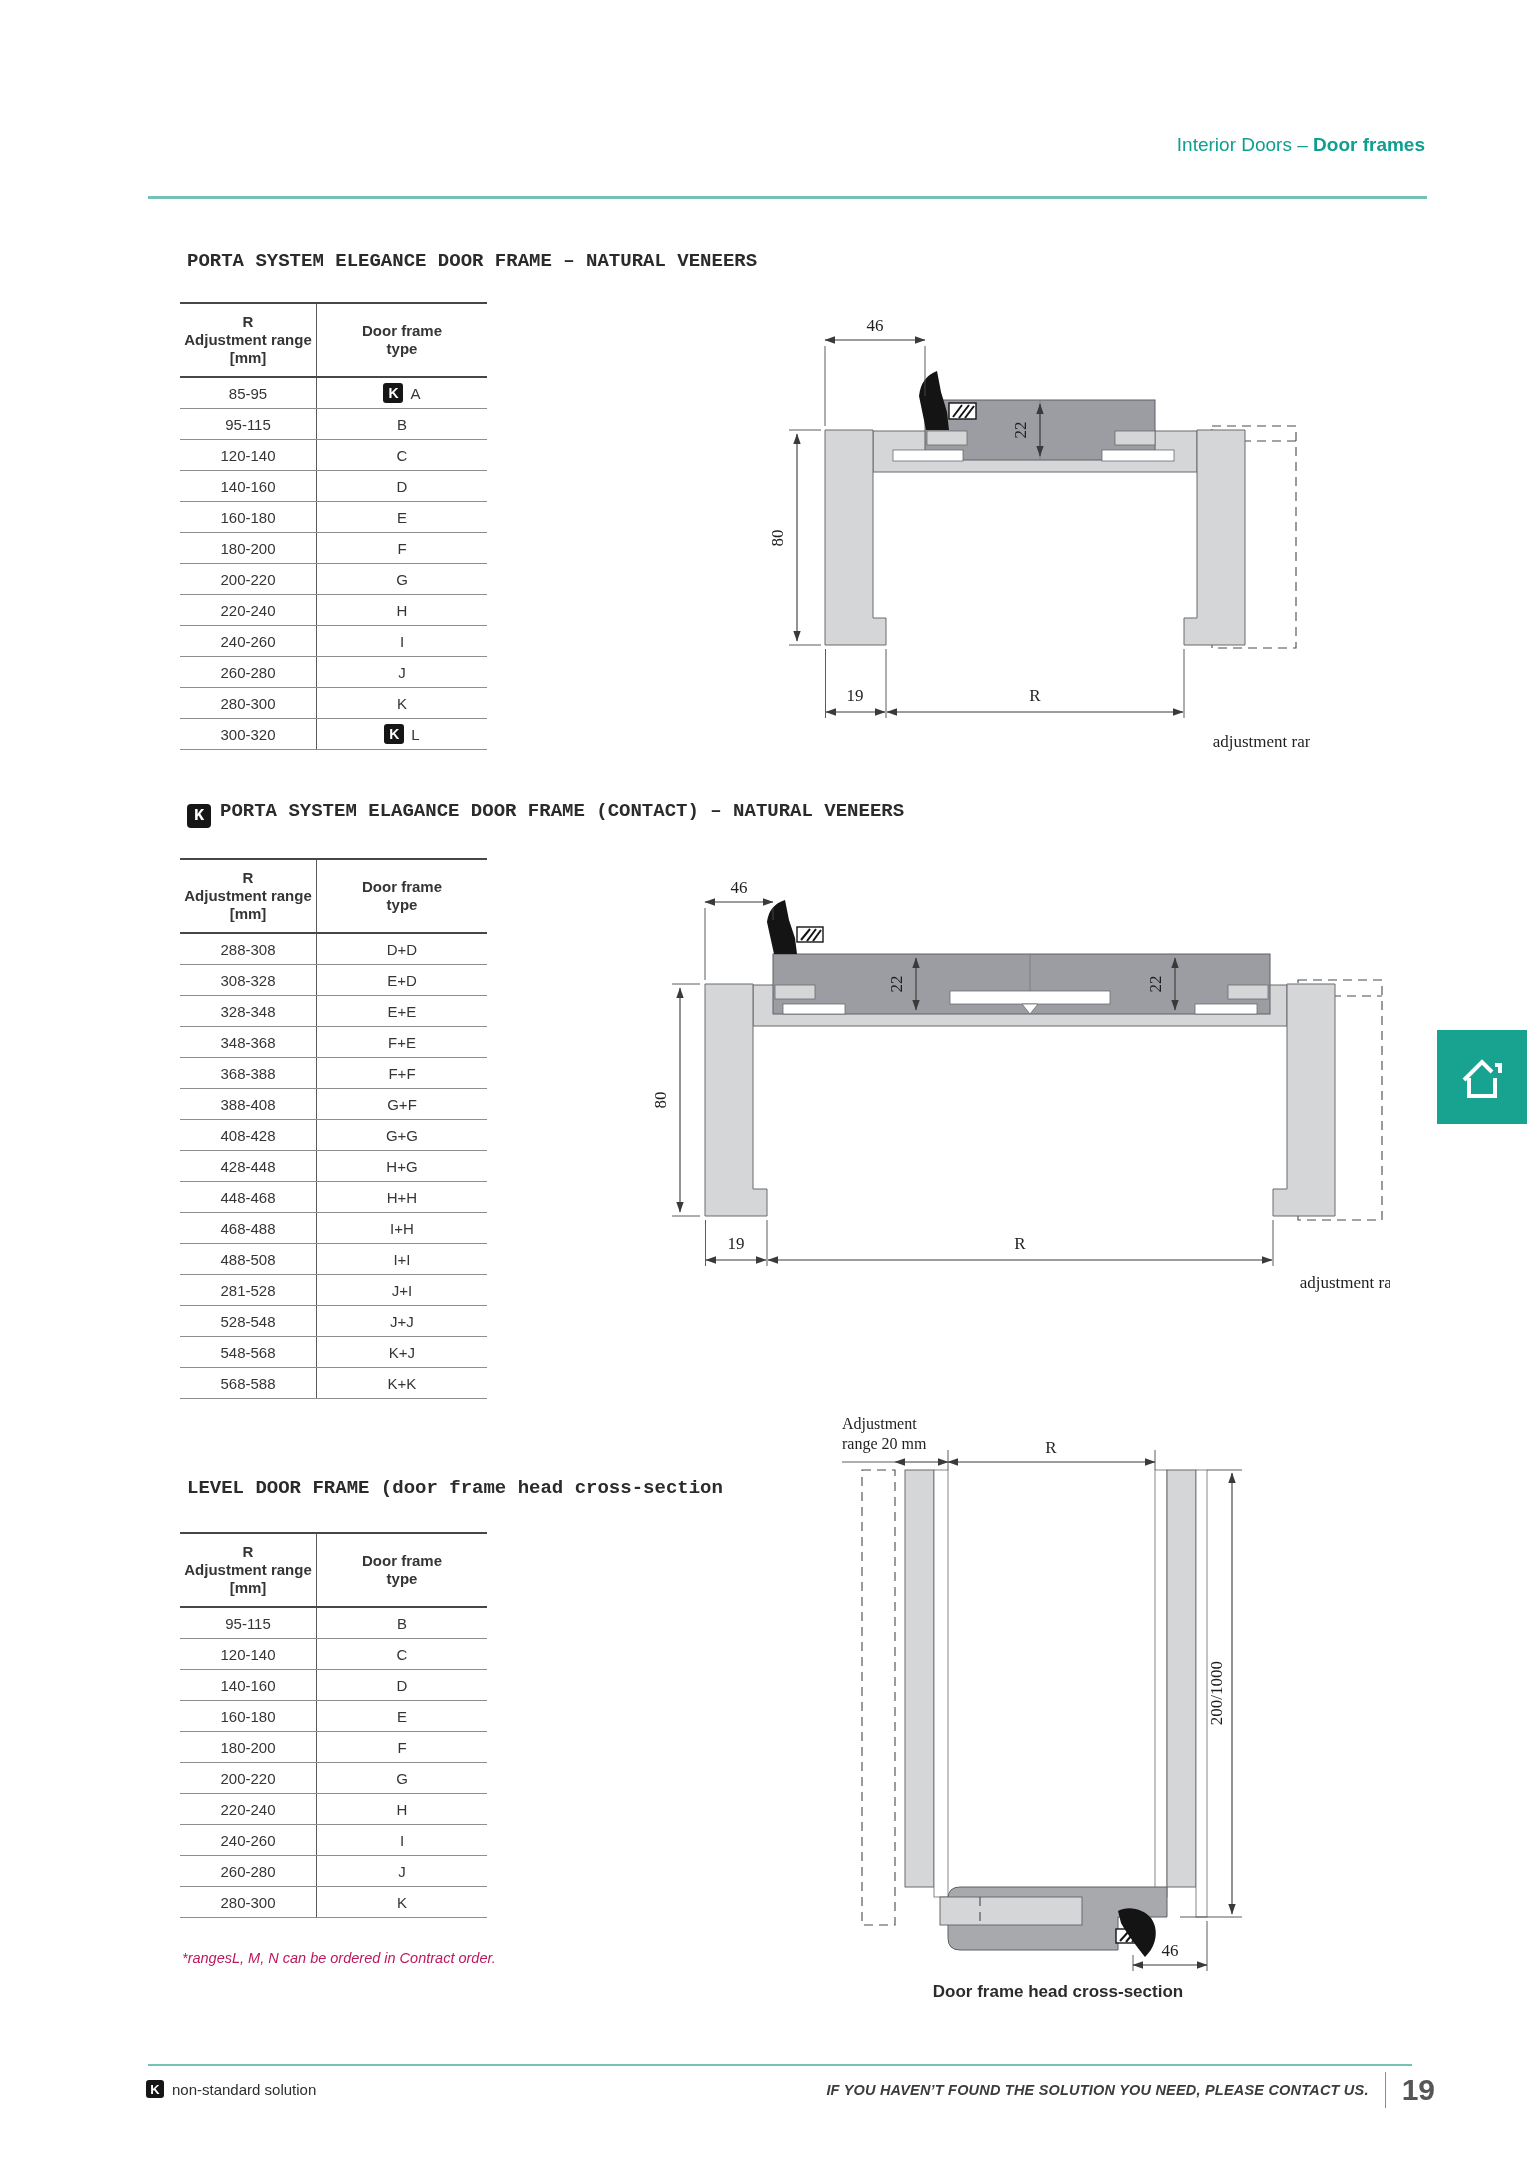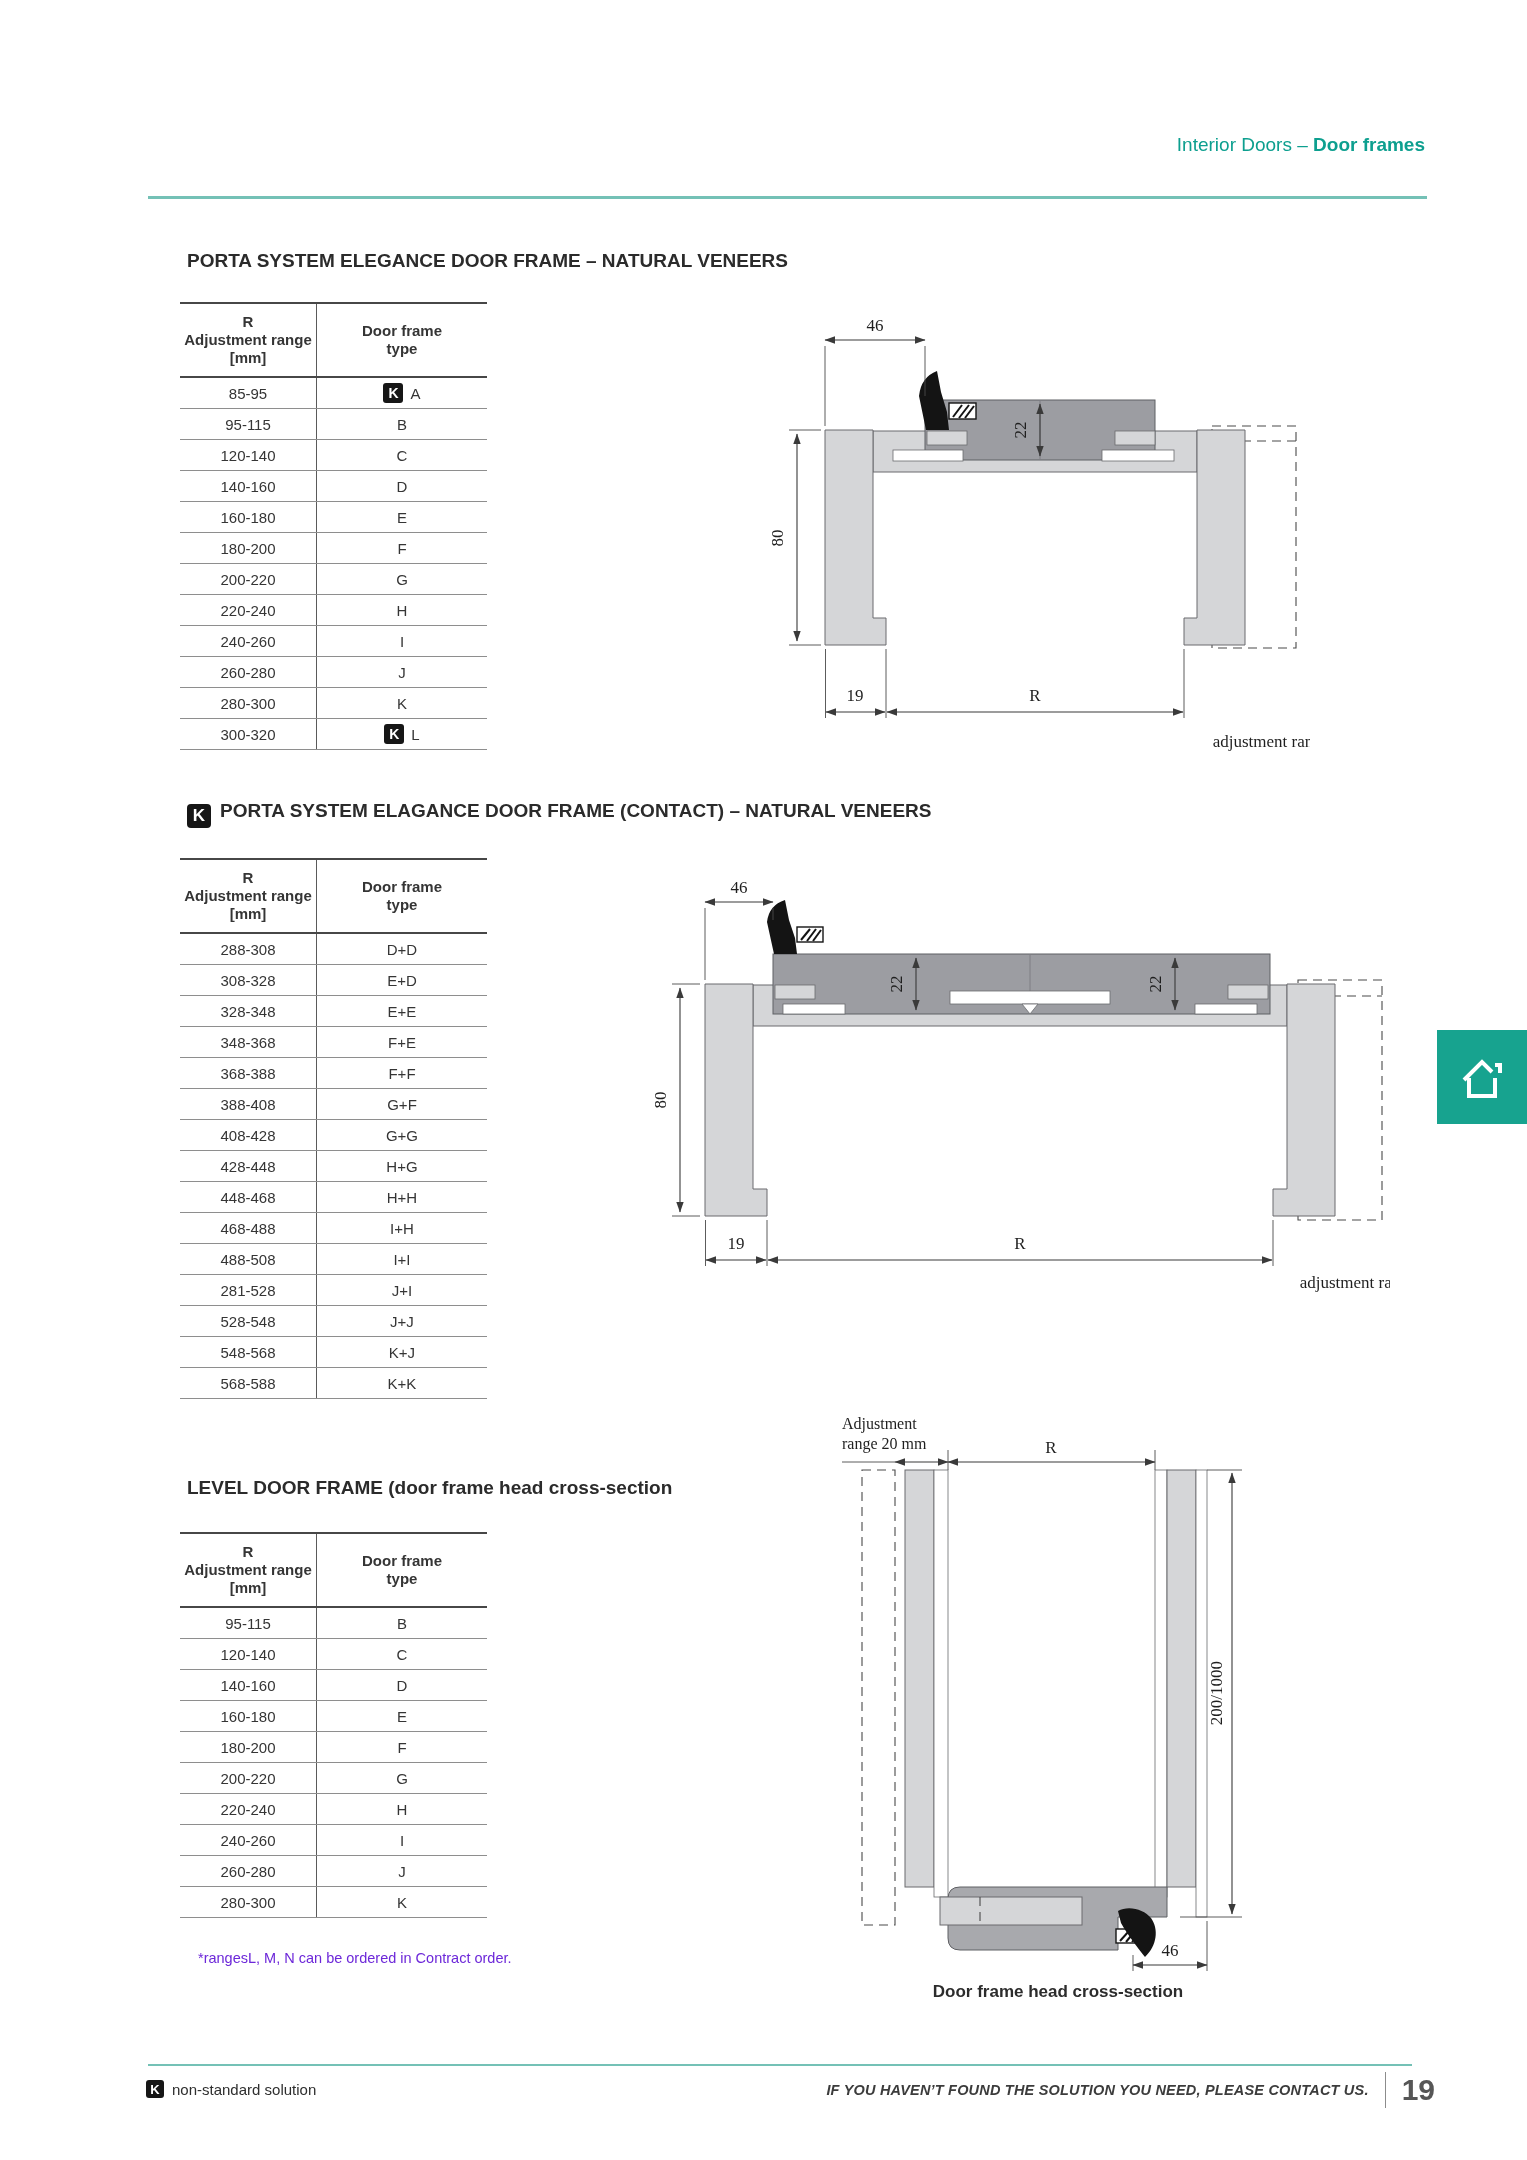--- a/index.html
+++ b/index.html
@@ -9,40 +9,40 @@
   }
   .abs { position:absolute; }
 
   
   .crumb { position:absolute; top:134px; right:102px; font-size:19px; color:#0d9f8f; }
   .crumb b { font-weight:bold; }
   .rule-top { position:absolute; left:148px; top:196px; width:1279px; height:3px; background:#74c1b6; }
   .rule-bottom { position:absolute; left:148px; top:2064px; width:1264px; height:2px; background:#74c1b6; }
 
   
-  .sec-title { position:absolute; font-size:19px; font-weight:bold; color:#2b2b2b; white-space:nowrap; }
+  .sec-title { position:absolute; font-size:19px; font-weight:bold; color:#2b2b2b; white-space:nowrap;font-family:Liberation Mono, monospace; }
 
   
   .kbadge {
     display:inline-flex; width:20px; height:20px; background:#161616; color:#fff;
     border-radius:3px; align-items:center; justify-content:center;
     font-weight:bold; font-size:14px; margin-right:7px; flex:none;
   }
   .sec-badge { width:24px; height:24px; font-size:17px; vertical-align:-4px; margin-right:9px; display:inline-flex; align-items:center; justify-content:center; background:#161616; color:#fff; border-radius:4px; font-weight:bold;}
   .fbadge { width:18px; height:18px; font-size:13px; margin-right:8px; }
 
   
   .ptable { position:absolute; width:307px; color:#353535; }
   .t-head { display:flex; height:72px; border-top:2px solid #474747; border-bottom:2px solid #474747; font-weight:bold; font-size:15px; line-height:18px; }
   .cell { display:flex; align-items:center; justify-content:center; text-align:center; white-space:pre-line; }
   .c1 { width:136px; border-right:1px solid #5a5a5a; flex:none; }
   .c2 { flex:1; }
   .t-row { display:flex; height:30px; border-bottom:1px solid #8e8e8e; font-size:15px; }
 
-  .footnote { position:absolute; left:198px; top:1950px; font-size:14.5px; color:#6d28d9; }
+  .footnote { position:absolute; left:182px; top:1950px; font-size:14.5px; font-style:italic; color:#be185d; }
 
   
   svg .lg  { fill:#d5d6d8; stroke:#6a6b6e; stroke-width:1; }
   svg .lg2 { fill:#d5d6d8; stroke:#6a6b6e; stroke-width:0.8; }
   svg .dg  { fill:#9c9da2; stroke:#5f6064; stroke-width:1; }
   svg .hd  { fill:#a8a9ad; stroke:#5f6064; stroke-width:1; }
   svg .slot{ fill:#ffffff; stroke:#6a6b6e; stroke-width:0.8; }
   svg .dash{ fill:none; stroke:#4a4a4a; stroke-width:1.1; stroke-dasharray:9 6; }
   svg .dim { stroke:#3a3a3a; stroke-width:1.1; fill:none; }
   svg .ext { stroke:#4a4a4a; stroke-width:0.9; fill:none; }

